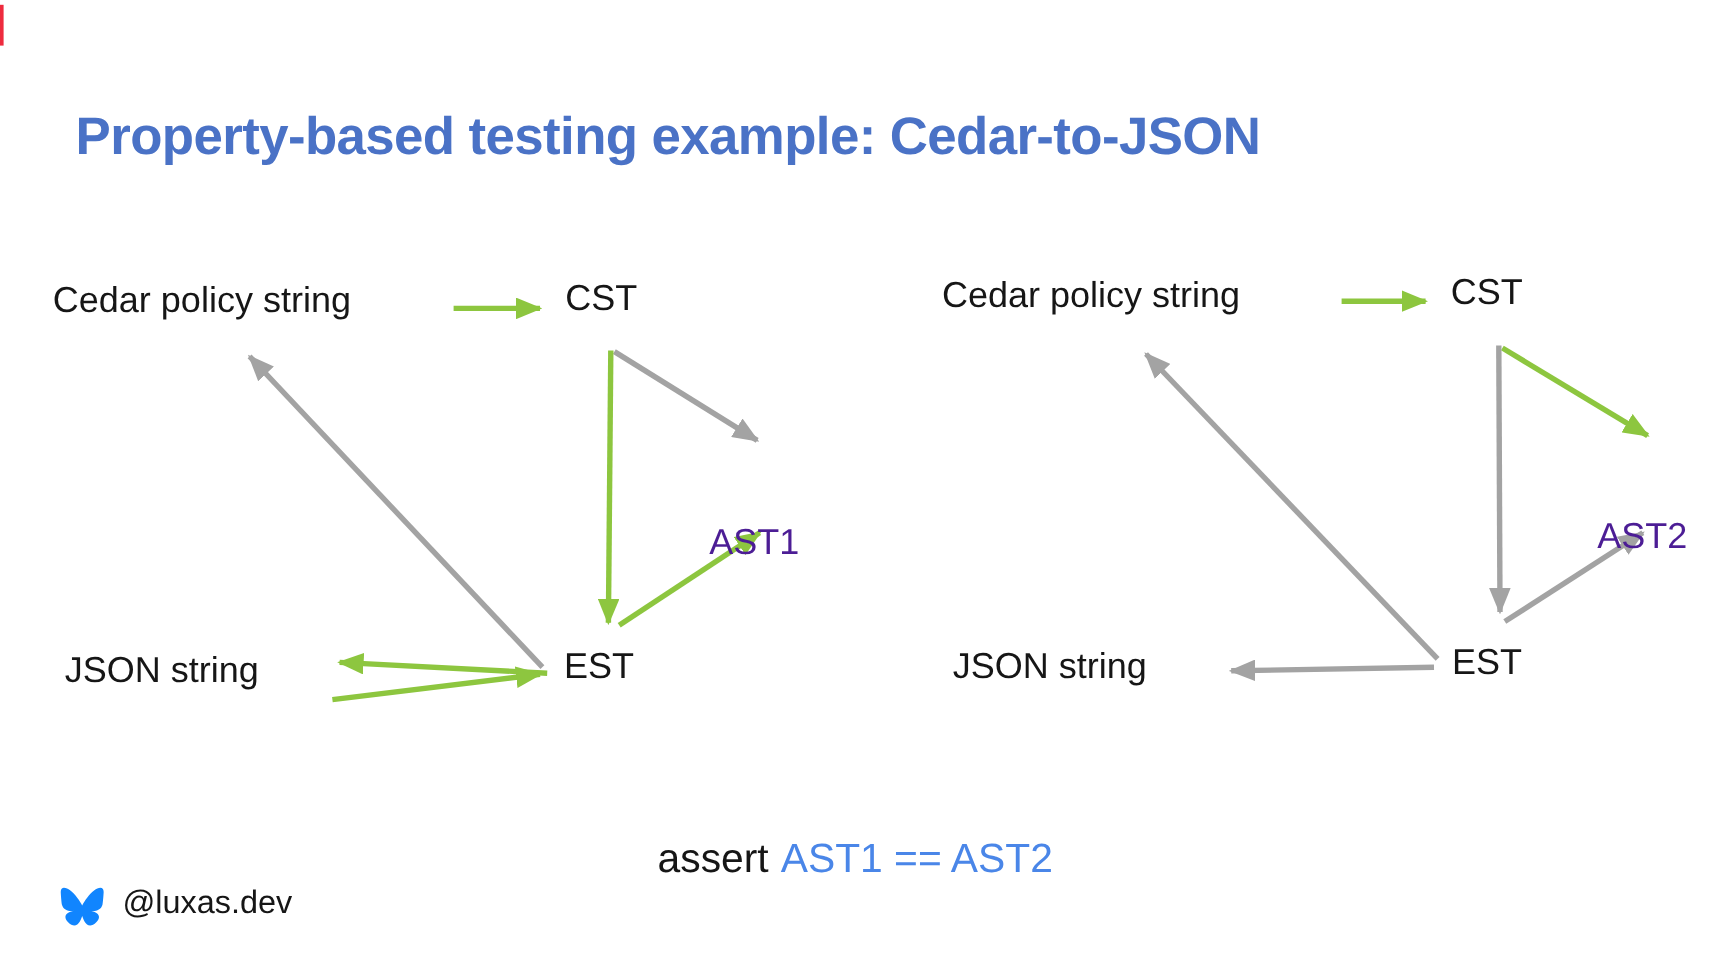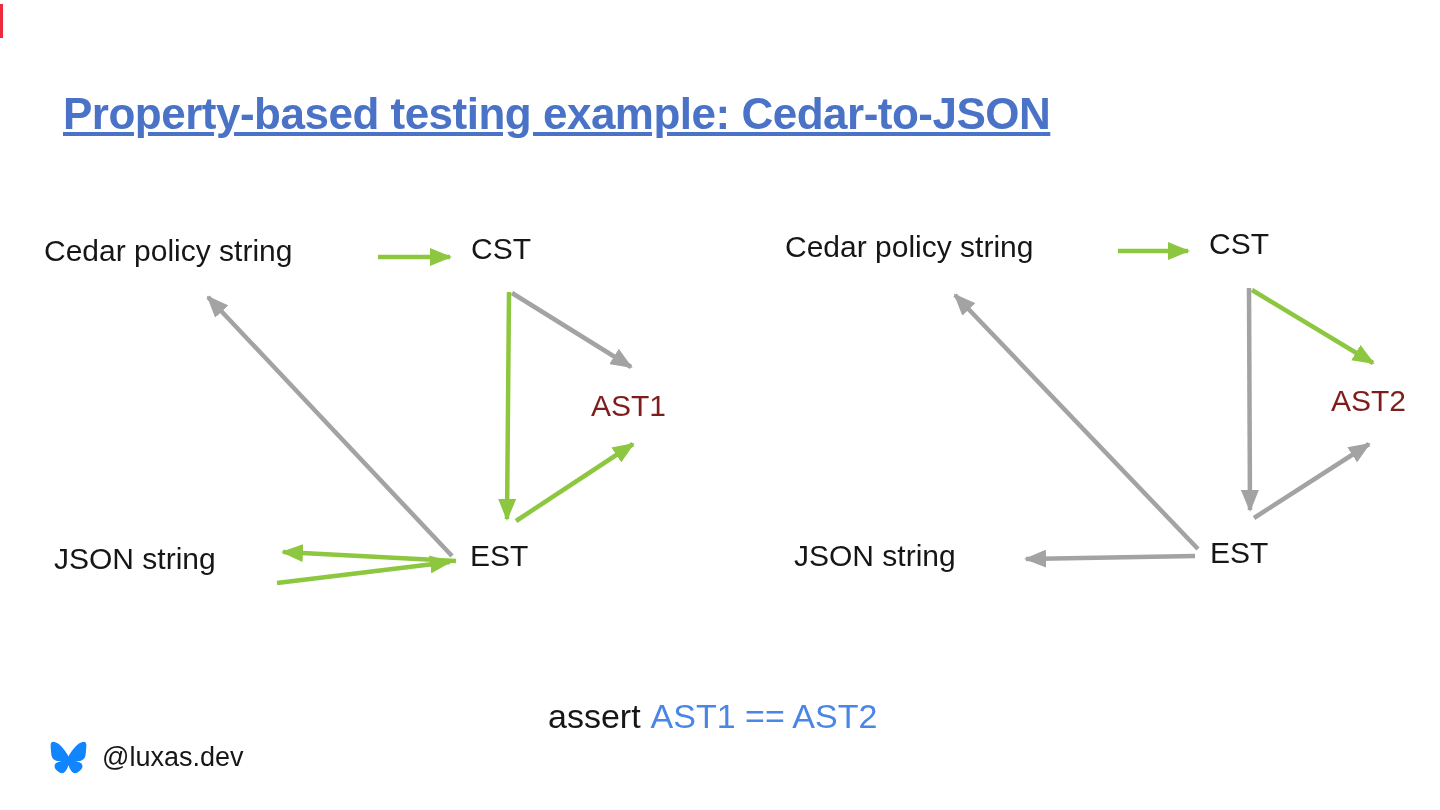--- a/index.html
+++ b/index.html
@@ -4,44 +4,44 @@
 <style>
   html,body{margin:0;padding:0;background:#ffffff;}
   .slide{
     position:relative;width:1440px;height:810px;background:#ffffff;overflow:hidden;
     font-family:"Liberation Sans","DejaVu Sans",sans-serif;
   }
   .edge-accent{position:absolute;left:0;top:4px;width:3px;height:34px;background:#ee2b3e;}
   .title{
     position:absolute;left:63px;top:92px;margin:0;
     font-size:44px;font-weight:bold;letter-spacing:-0.5px;line-height:1;
-    color:#4a72c6;white-space:nowrap;text-decoration:underline;
+    color:#4a72c6;white-space:nowrap;
   }
   #edges{position:absolute;left:0;top:0;width:1440px;height:810px;pointer-events:none;}
   .node{
     position:absolute;font-size:30px;line-height:1;color:#161616;white-space:nowrap;
   }
-  .node.blue{color:#7f1d1d;}
+  .node.blue{color:#4c1d95;margin-top:47px;}
   .l-cedar{left:44px;top:236px;}
   .l-cst{left:471px;top:234px;}
   .l-ast{left:591px;top:391px;}
   .l-est{left:470px;top:541px;}
   .l-json{left:54px;top:544px;}
   .r-cedar{left:785px;top:232px;}
   .r-cst{left:1209px;top:229px;}
   .r-ast{left:1331px;top:386px;}
   .r-est{left:1210px;top:538px;}
   .r-json{left:794px;top:541px;}
   .assert{
     position:absolute;left:548px;top:699px;font-size:34px;line-height:1;color:#161616;white-space:nowrap;
   }
   .assert .kw{margin-right:10px;}
   .assert .expr{color:#4a86e8;}
   .footer{
-    position:absolute;left:50px;top:739px;display:flex;align-items:center;gap:15px;height:36px;
+    position:absolute;left:50px;top:739px;display:flex;align-items:flex-start;gap:15px;height:36px;
   }
   .butterfly{width:37px;height:33px;display:block;}
   .handle{font-size:27px;line-height:1;color:#161616;white-space:nowrap;}
 </style>
 </head>
 <body>
 
 <div class="slide">
 
   <div class="edge-accent"></div>

